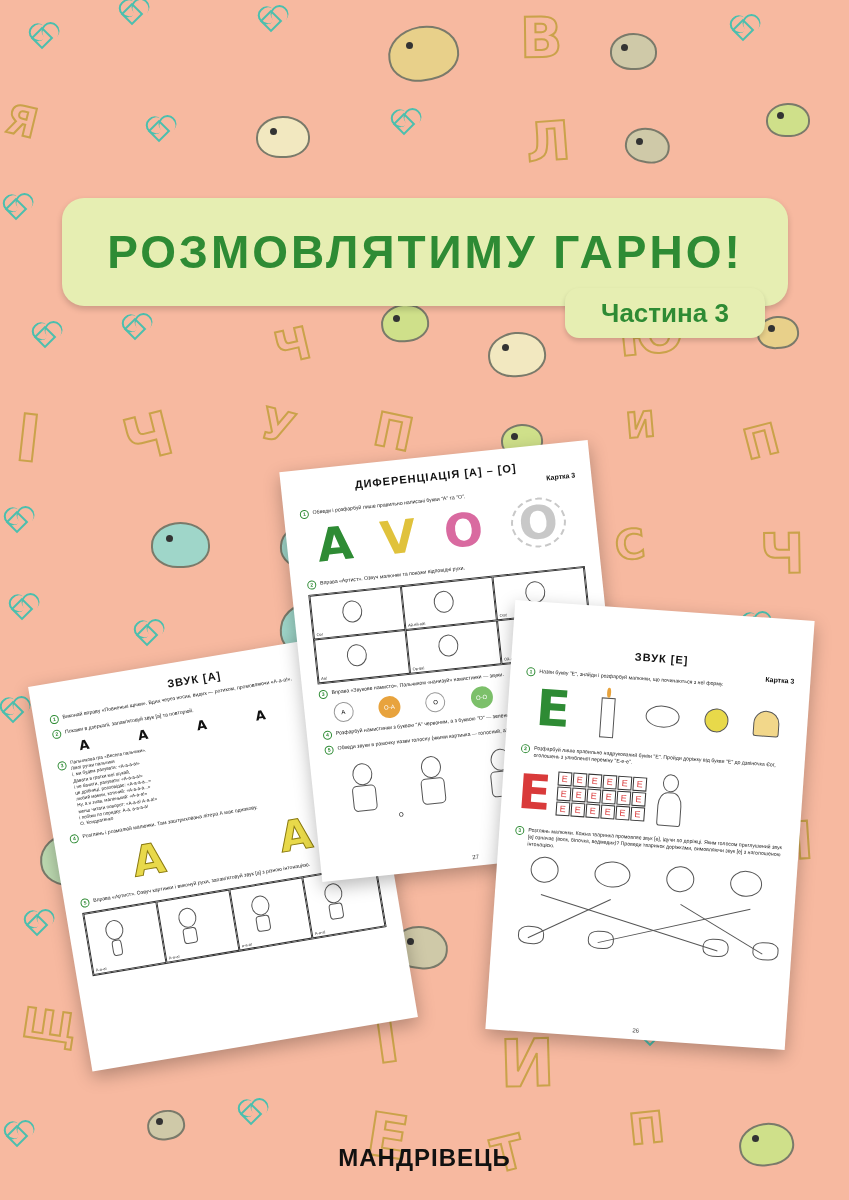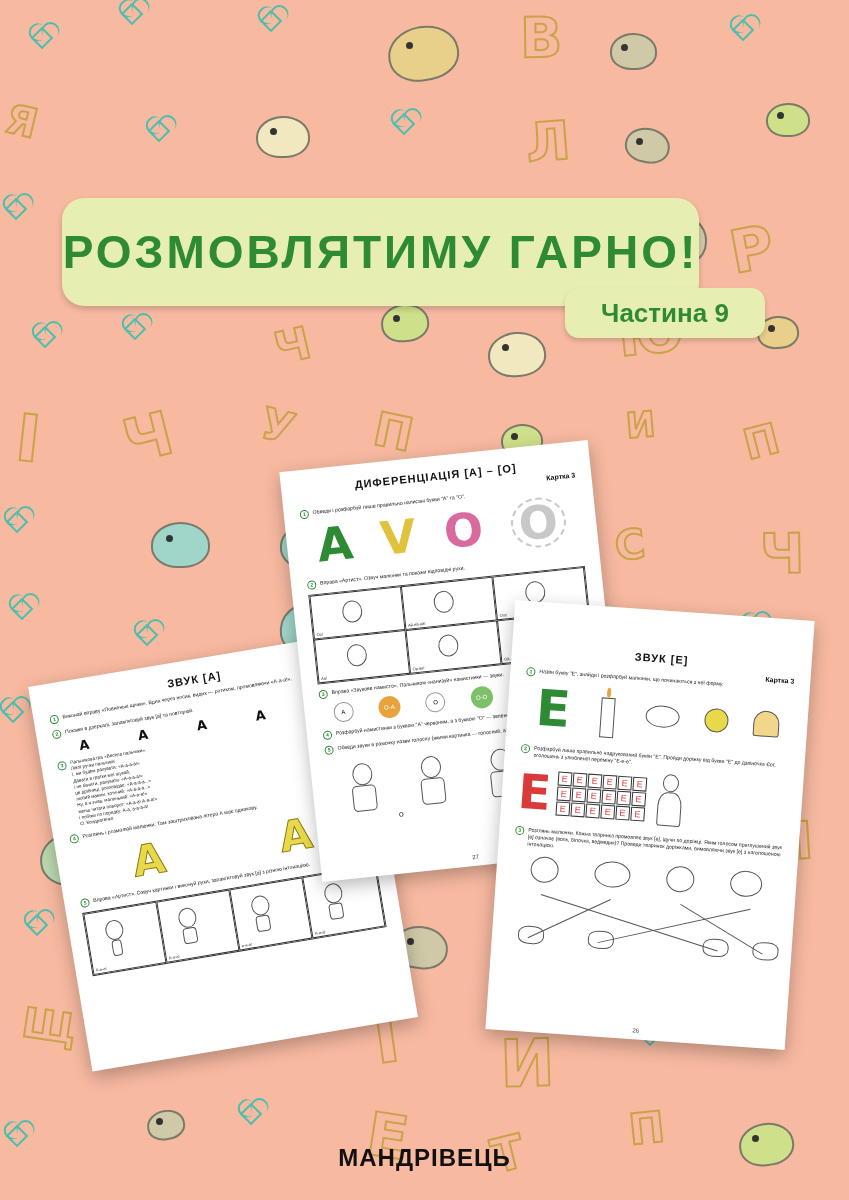--- a/index.html
+++ b/index.html
@@ -47,21 +47,21 @@
     border: 2px solid #4bbfae;
     border-radius: 50%;
   }
   .pat-heart:before { top: -10px; left: -2px; border-bottom: none; border-right: none; }
   .pat-heart:after { left: 8px; top: -2px; border-bottom: none; border-left: none; }
 
   
   #title-plate {
     position: absolute;
     left: 62px; top: 198px;
-    width: 637px; height: 108px;
+    width: 726px; height: 108px;
     background: #e6eeb2;
     border-radius: 22px;
     display: flex; align-items: center; justify-content: center;
     box-shadow: 0 3px 6px rgba(0,0,0,0.18);
   }
   #title-plate .title-text {
     font-size: 46px;
     font-weight: 700;
     color: #2e8b34;
     letter-spacing: 3px;
@@ -319,21 +319,21 @@
       <div class="pat-letter" style="left: 629.472px; top: 1106.52px; font-size: 42.7132px; -webkit-text-stroke: 2px rgb(202, 162, 74); transform: rotate(-5.96634deg);">П</div>
       <div class="pat-blob" style="left: 738.623px; top: 1123px; width: 54.6292px; height: 42.6107px; background: rgb(207, 224, 138); transform: rotate(-7.83004deg);"></div>
       <div style="position: absolute; left: 752.281px; top: 1135.02px; width: 7px; height: 7px; border-radius: 50%; background: rgb(51, 51, 51);"></div>
     </div>
 
   <div id="title-plate">
     <div class="title-text">РОЗМОВЛЯТИМУ ГАРНО!</div>
   </div>
 
   <div id="part-badge">
-    <div class="part-text">Частина 9</div>
+    <div class="part-text">Частина 3</div>
   </div>
 
 
   <div class="sheet" id="sheet-a">
     <div class="sheet-title">ЗВУК [А]</div>
     <div class="task">
       <div class="num">1</div>
       <div class="txt">Виконай вправу «Повненькі щічки». Вдих через носик, видих — ротиком, промовляючи «А-а-а!».</div>
     </div>
     <div class="task">

